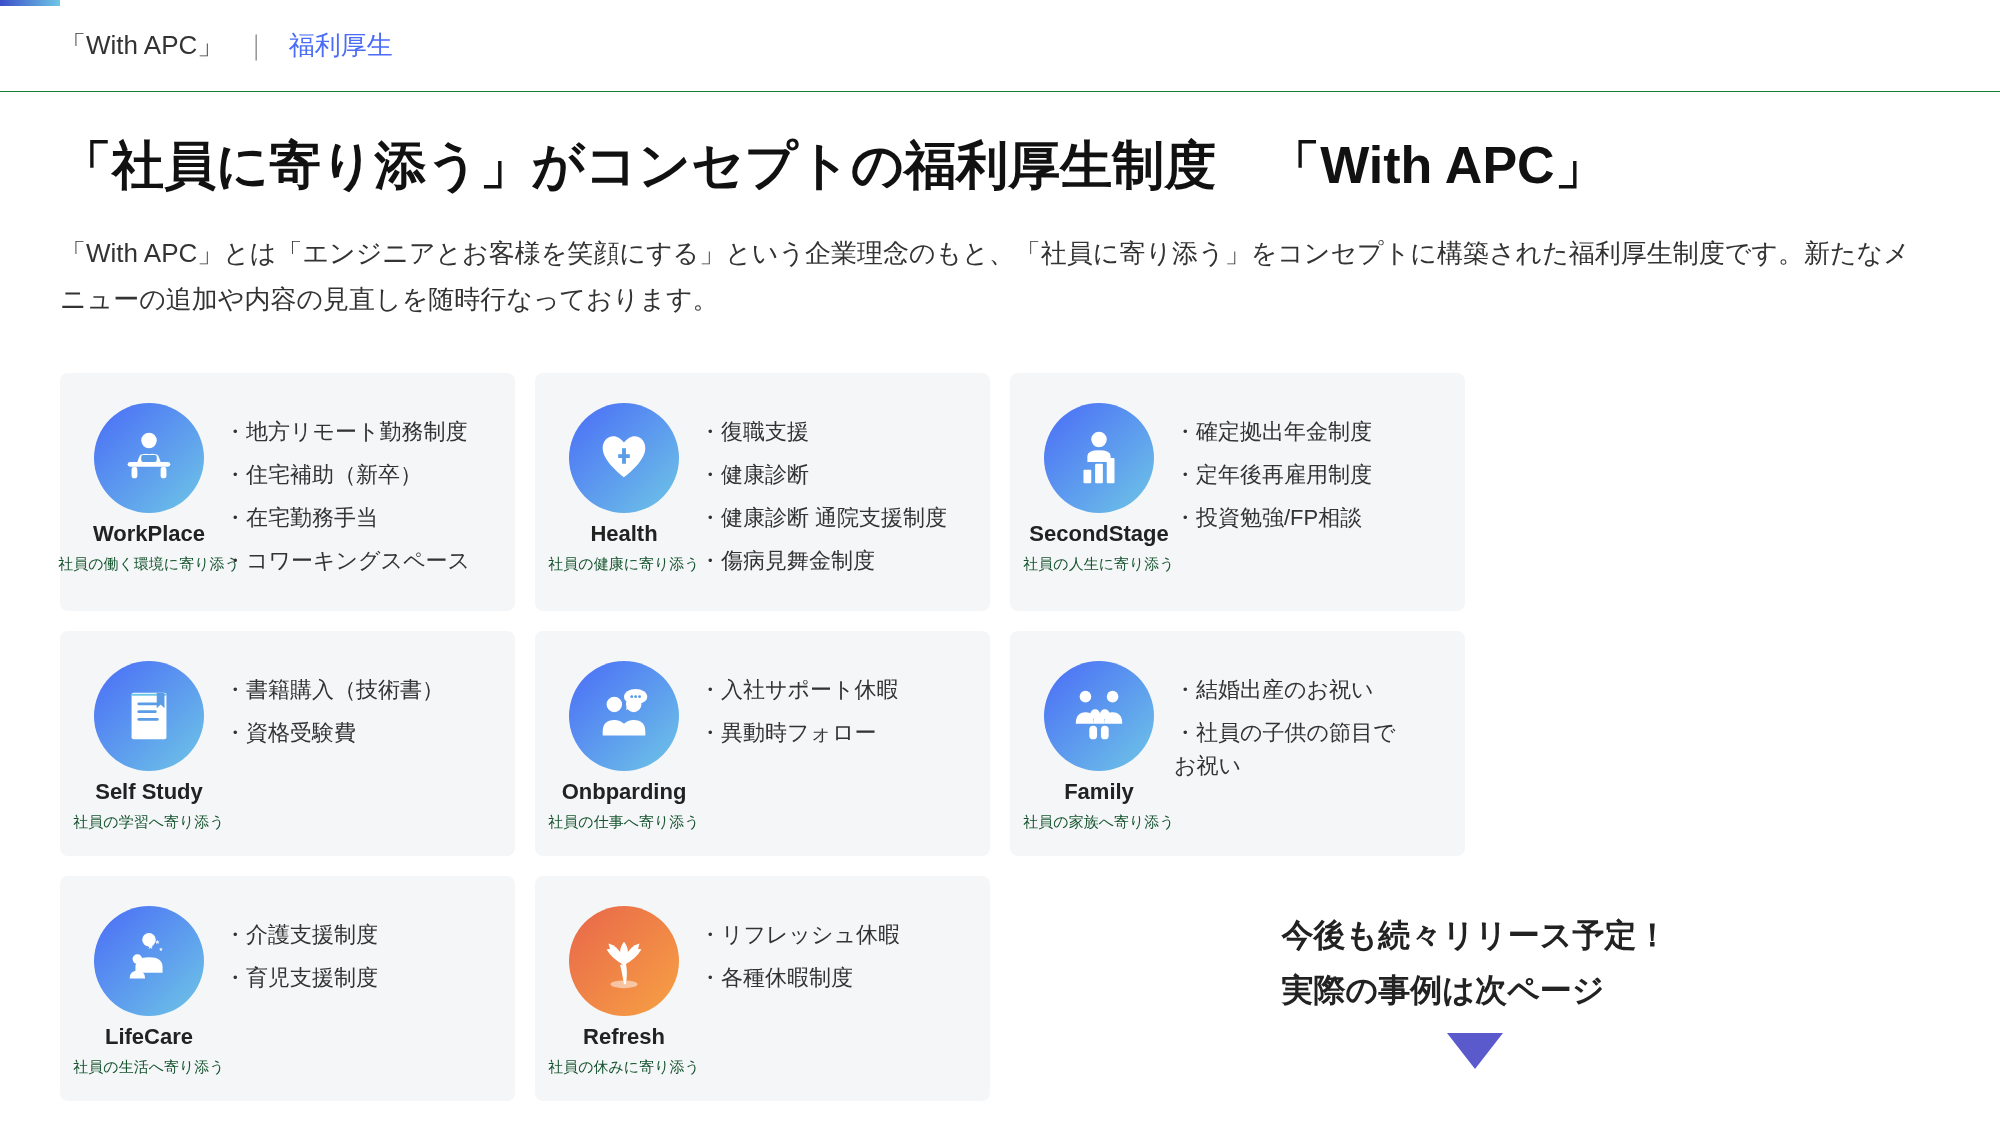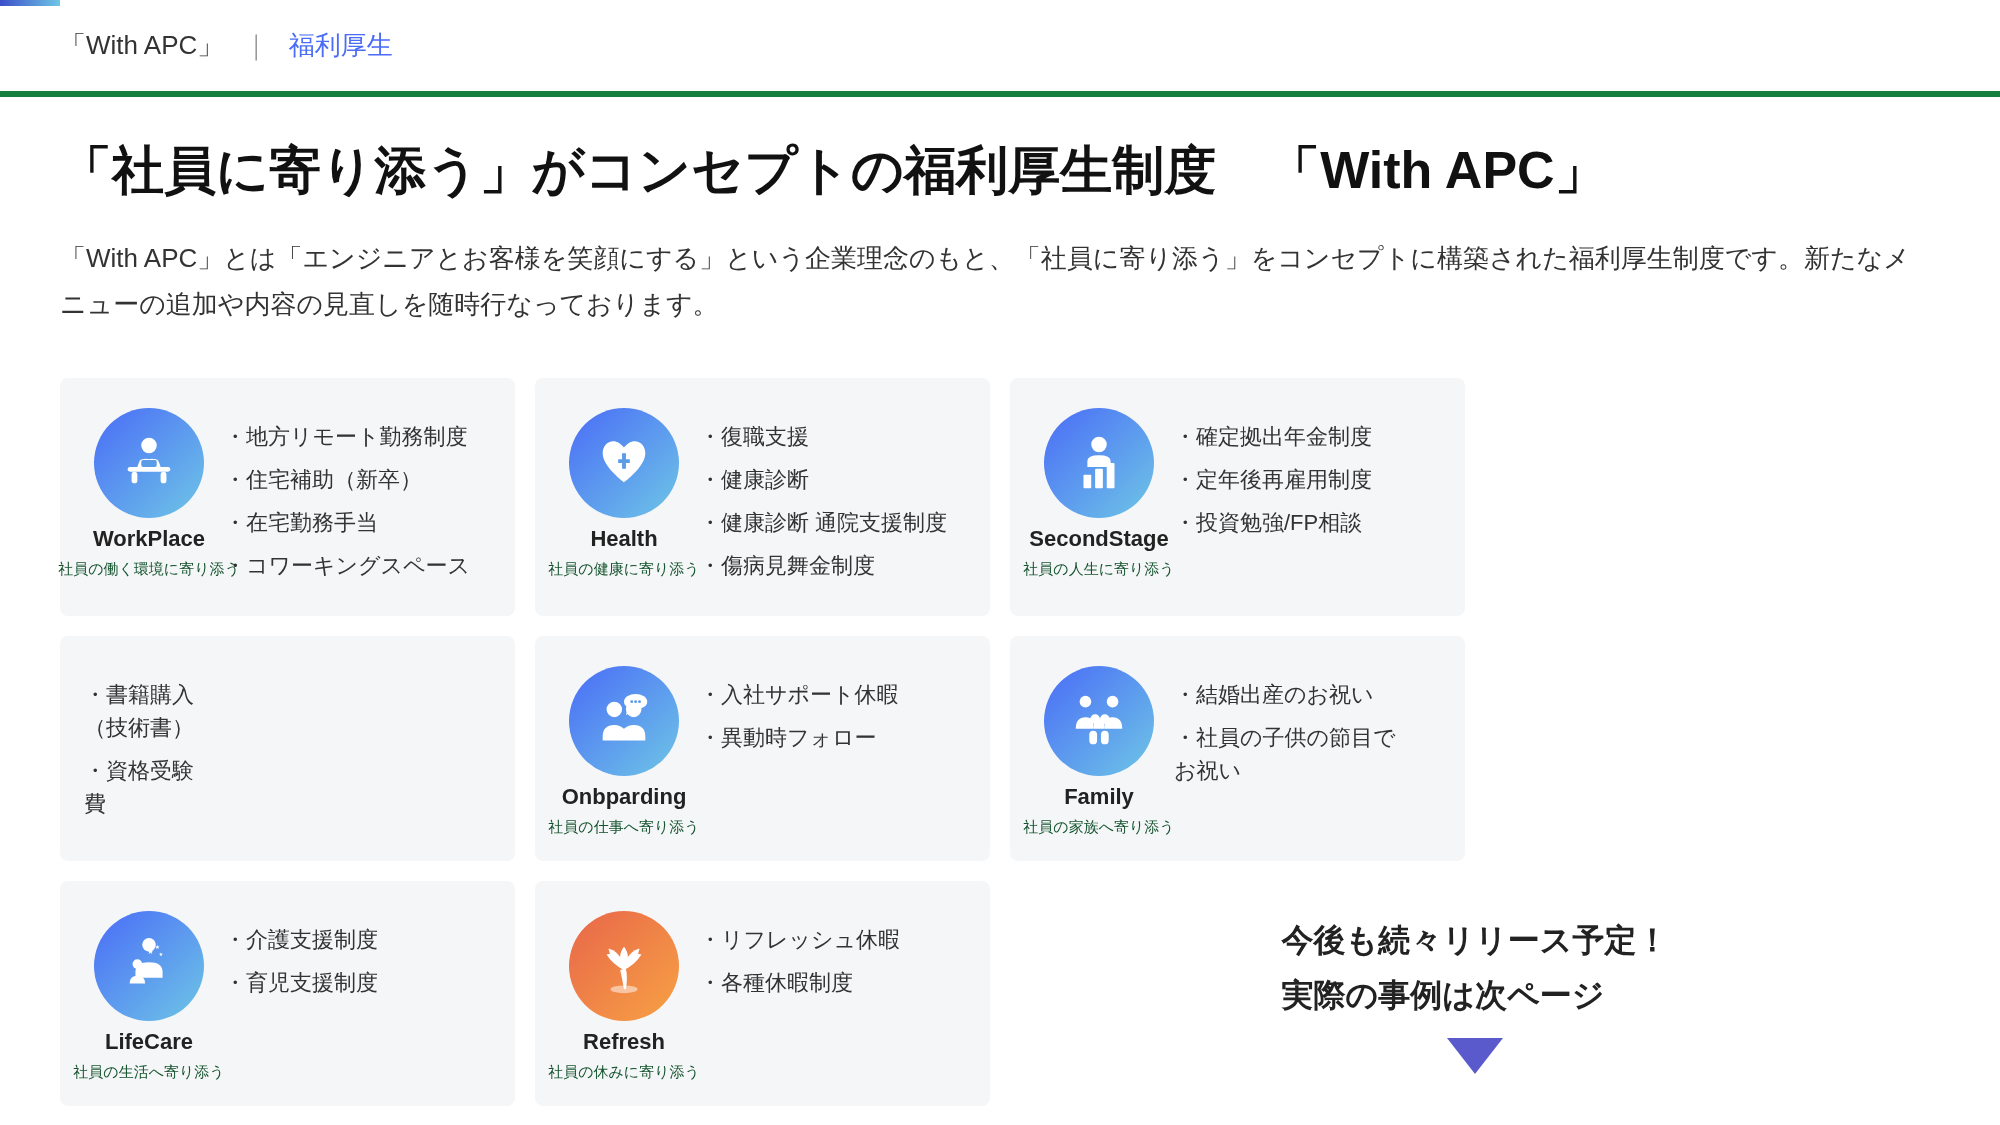--- a/index.html
+++ b/index.html
@@ -9,21 +9,21 @@
       width: 2000px;
       min-height: 1125px;
       overflow: hidden;
     }
 
     
     .header-bar {
       display: flex;
       align-items: center;
       padding: 28px 60px;
-      border-bottom: 6px solid #15803d;
+      border-bottom: 1px solid #15803d;
       position: relative;
     }
     .header-bar::before {
       content: '';
       position: absolute;
       left: 0;
       top: 0;
       width: 60px;
       height: 6px;
       background: linear-gradient(to right, #3b4fc9, #6ec6e6);
@@ -261,20 +261,36 @@
       </div>
     </div>
 
     <div style="background:transparent;"></div>
   </div>
 
   <div style="display:grid; grid-template-columns: repeat(3,1fr) 1fr; gap:20px; margin-bottom:20px; max-width:1900px;">
 
     <div class="card">
       <div class="card-inner">
+        <div class="icon-label-block">
+          <div class="icon-circle">
+            <svg viewBox="0 0 64 64">
+
+              <path d="M14 10 L14 54 Q14 56 16 56 L48 56 Q50 56 50 54 L50 10 Q50 8 48 8 L16 8 Q14 8 14 10Z" fill="white"></path>
+              <path d="M14 10 L50 10" stroke="#6ec6e6" stroke-width="2" fill="none"></path>
+              <rect x="20" y="18" width="24" height="3" rx="1.5" fill="#5a9de6"></rect>
+              <rect x="20" y="26" width="20" height="3" rx="1.5" fill="#5a9de6"></rect>
+              <rect x="20" y="34" width="22" height="3" rx="1.5" fill="#5a9de6"></rect>
+
+              <path d="M40 8 L40 24 L44 20 L48 24 L48 8Z" fill="#5a9de6"></path>
+            </svg>
+          </div>
+          <span class="label-en">Self Study</span>
+          <span class="label-ja">社員の学習へ寄り添う</span>
+        </div>
         <div class="items-block">
           <ul>
             <li>書籍購入（技術書）</li>
             <li>資格受験費</li>
           </ul>
         </div>
       </div>
     </div>
 
     <div class="card">

